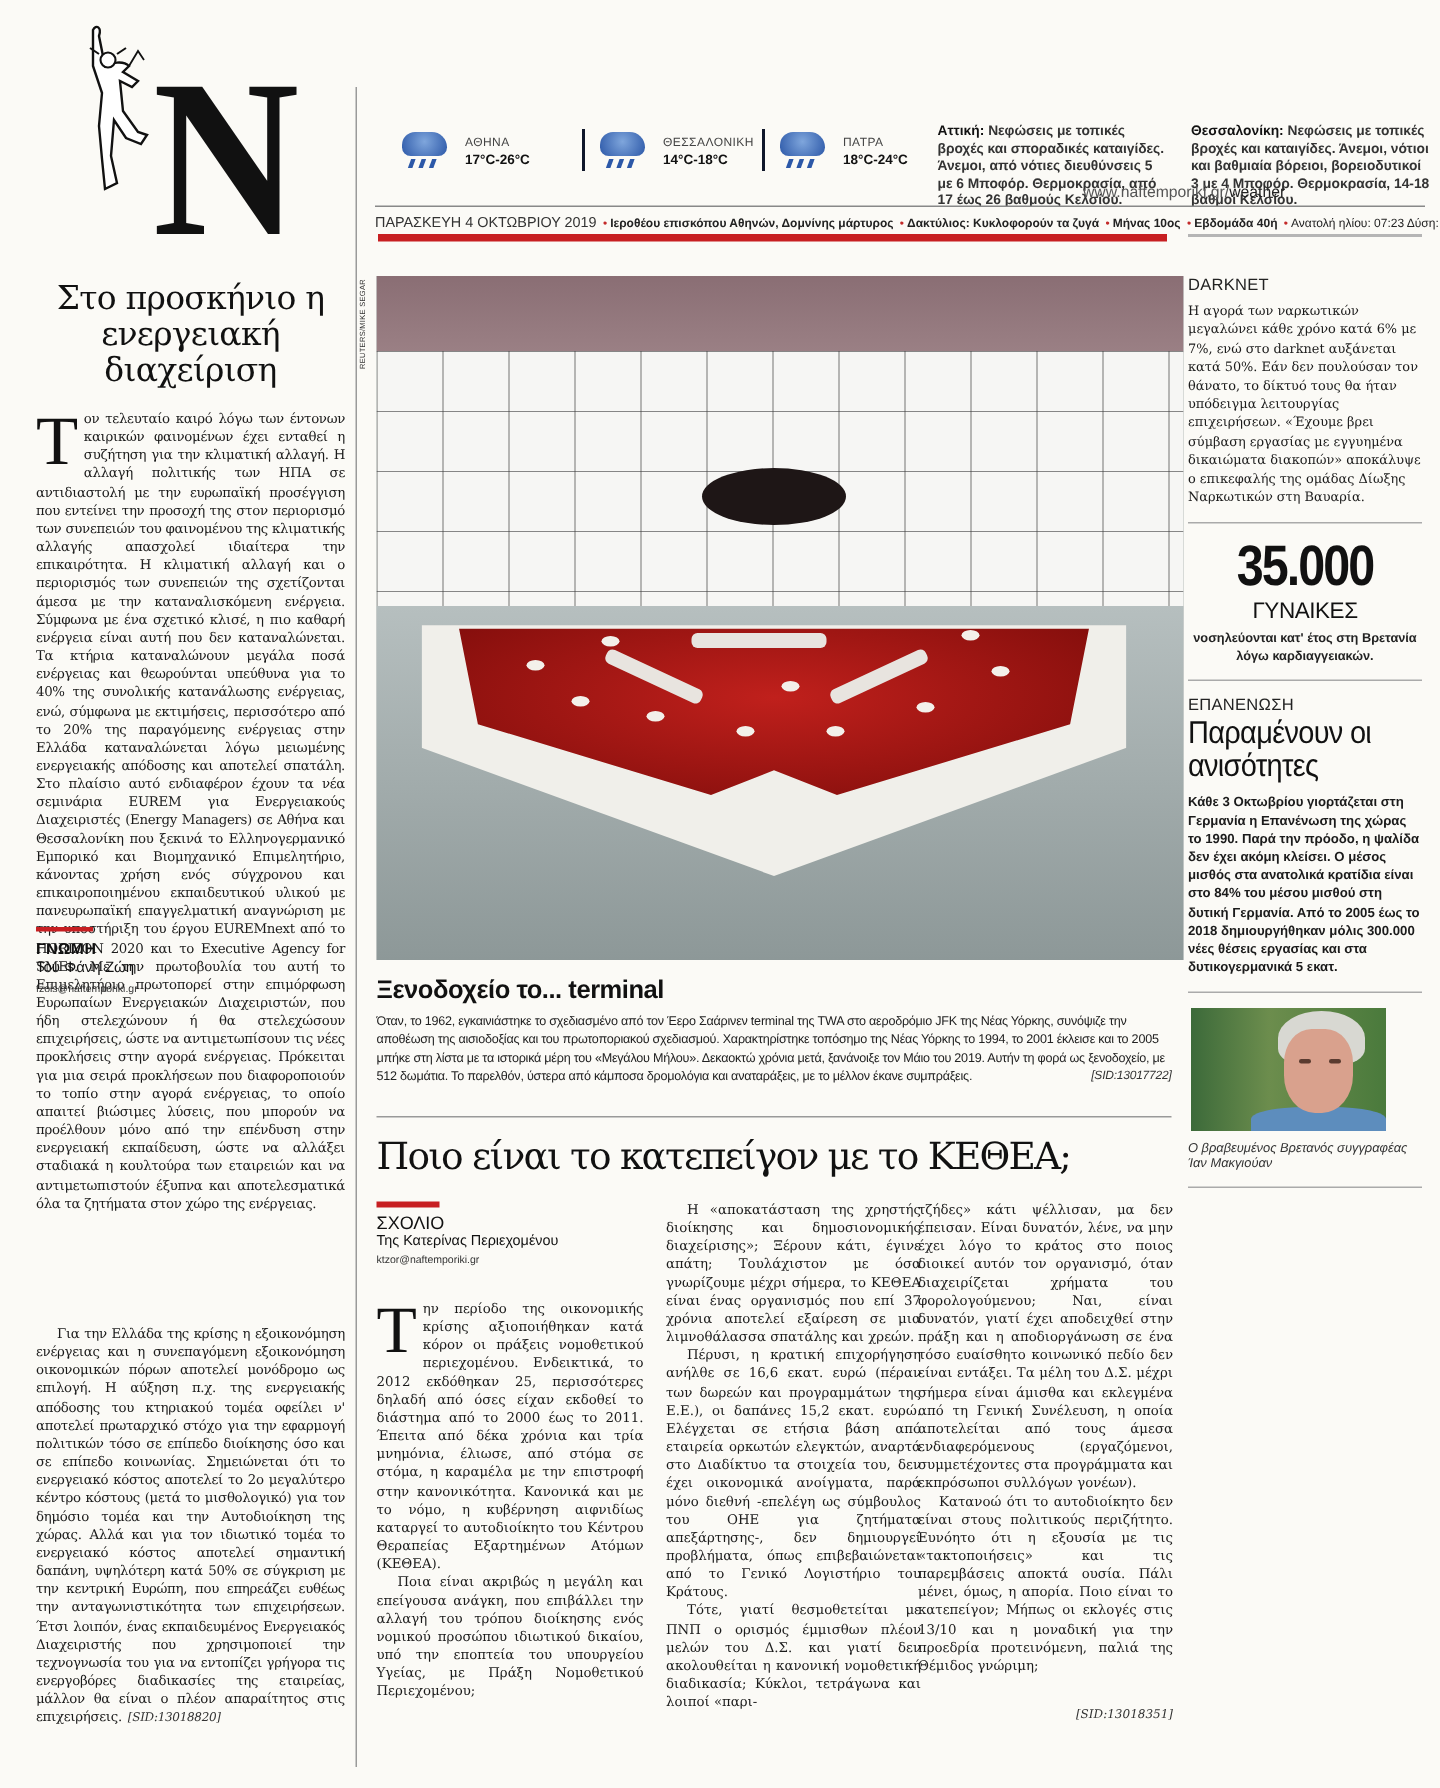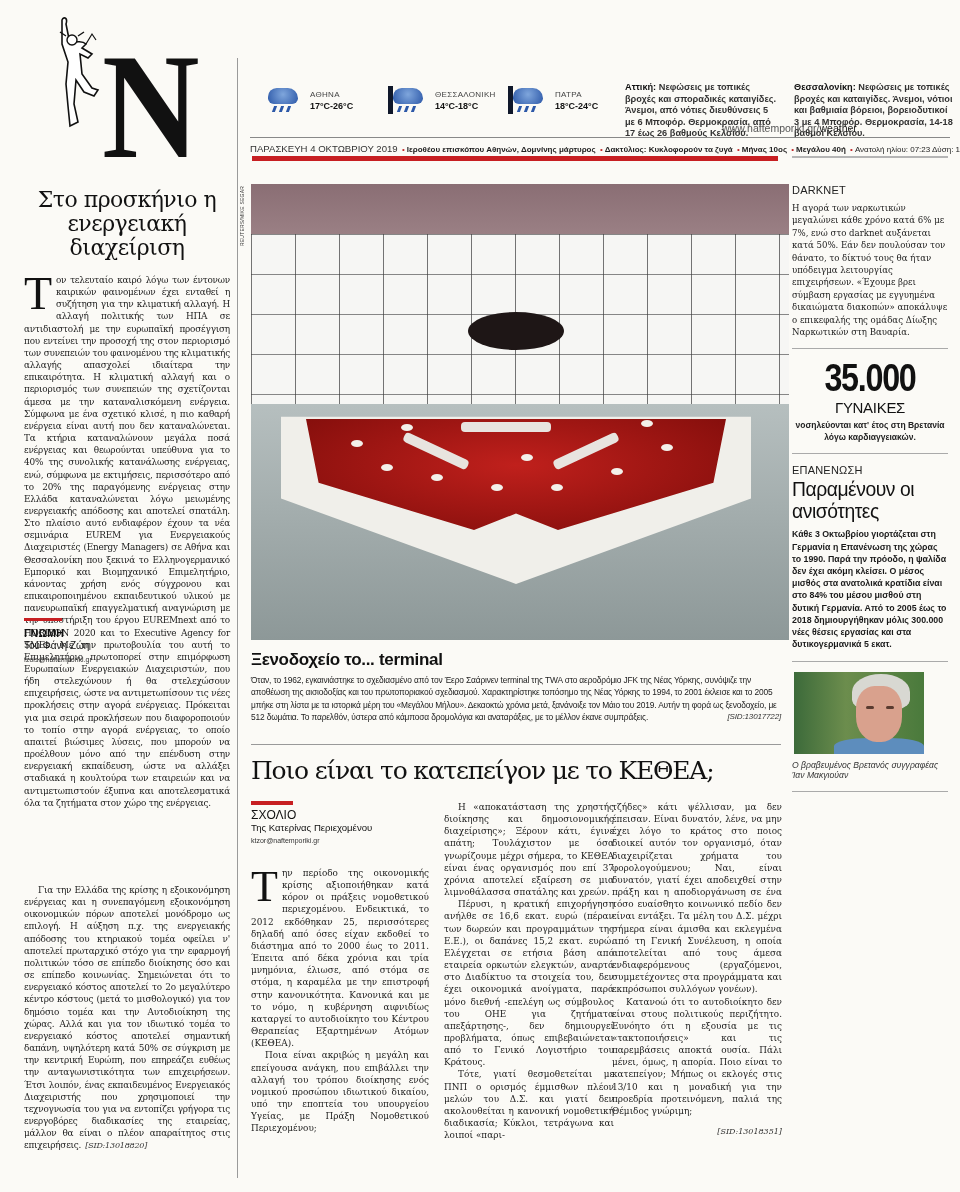--- a/index.html
+++ b/index.html
@@ -8,21 +8,21 @@
 
   
   #logo { position: absolute; left: 48px; top: 14px; width: 120px; height: 150px; }
   #logo .hermes { position: absolute; left: 4px; top: 0; width: 50px; height: 120px; }
   #logo .letter { position: absolute; left: 54px; top: 22px; font-family: "Liberation Serif", serif; font-weight: bold; font-size: 150px; line-height: 140px; color: #111; transform: scaleX(0.9); transform-origin: left; }
 
   #masthead-divider { position: absolute; left: 237px; top: 58px; width: 1px; height: 1120px; background: #9a9a9a; }
 
   #weather-strip { position: absolute; left: 268px; top: 80px; height: 40px; display: flex; align-items: center; }
   .city { display: flex; align-items: center; width: 118px; }
-  .city + .city { border-left: 5px solid #0f172a; margin-left: 2px; }
+  .city + .city { border-left: 2px solid #0f172a; padding-left: 10px; margin-left: 2px; }
   .cloud-icon { width: 30px; height: 28px; position: relative; margin-right: 12px; }
   .cloud-icon .c { position: absolute; left: 0; top: 2px; width: 30px; height: 16px; background: radial-gradient(circle at 50% 40%, #7fa6dc, #2c58a8); border-radius: 12px 14px 8px 8px; }
   .cloud-icon .r { position: absolute; top: 20px; width: 3px; height: 6px; background: #2c58a8; transform: skewX(-20deg); }
   .city-name { font-family: "Liberation Sans", sans-serif; font-size: 8px; color: #444; letter-spacing: 0.3px; }
   .city-temp { font-family: "Liberation Sans", sans-serif; font-size: 9px; font-weight: bold; color: #111; margin-top: 2px; }
 
   .forecast { position: absolute; top: 82px; font-family: "Liberation Sans", sans-serif; font-size: 9.2px; line-height: 11.6px; color: #333; font-weight: bold; }
   .forecast b { color: #111; }
   #forecast-attica { left: 625px; width: 152px; }
   #forecast-thess { left: 794px; width: 160px; }
@@ -166,21 +166,21 @@
 
 <div id="forecast-attica" class="forecast"><b>Αττική:</b> <span>Νεφώσεις με τοπικές βροχές και σποραδικές καταιγίδες. Άνεμοι, από νότιες διευθύνσεις 5 με 6 Μποφόρ. Θερμοκρασία, από 17 έως 26 βαθμούς Κελσίου.</span></div>
 <div id="forecast-thess" class="forecast"><b>Θεσσαλονίκη:</b> <span>Νεφώσεις με τοπικές βροχές και καταιγίδες. Άνεμοι, νότιοι και βαθμιαία βόρειοι, βορειοδυτικοί 3 με 4 Μποφόρ. Θερμοκρασία, 14-18 βαθμοί Κελσίου.</span></div>
 <div id="weather-url"><span>www.naftemporiki.gr/</span><b>weather</b></div>
 
 <div id="dateline">
   <span class="date">ΠΑΡΑΣΚΕΥΗ 4 ΟΚΤΩΒΡΙΟΥ 2019</span>
   <span class="dot">•</span><b>Ιεροθέου επισκόπου Αθηνών, Δομνίνης μάρτυρος</b>
   <span class="dot">•</span><b>Δακτύλιος: Κυκλοφορούν τα ζυγά</b>
   <span class="dot">•</span><b>Μήνας 10ος</b>
-  <span class="dot">•</span><b>Μεγάλου 40ή</b>
+  <span class="dot">•</span><b>Εβδομάδα 40ή</b>
   <span class="dot">•</span><span>Ανατολή ηλίου: 07:23 Δύση: 19:04</span>
 </div>
 <div id="red-rule"></div>
 <div id="red-rule2"></div>
 
 <div id="left-col">
   <h1>Στο προσκήνιο η ενεργειακή διαχείριση</h1>
   <div id="left-body" class="body-text tight">
     <p>
       <span class="dropcap">Τ</span>
@@ -239,21 +239,21 @@
   <p class="indent">Ποια είναι ακριβώς η μεγάλη και επείγουσα ανάγκη, που επιβάλλει την αλλαγή του τρόπου διοίκησης ενός νομικού προσώπου ιδιωτικού δικαίου, υπό την εποπτεία του υπουργείου Υγείας, με Πράξη Νομοθετικού Περιεχομένου;</p>
 </div>
 <div id="k-col2" class="k-col body-text">
   <p class="indent">Η «αποκατάσταση της χρηστής διοίκησης και δημοσιονομικής διαχείρισης»; Ξέρουν κάτι, έγινε απάτη; Τουλάχιστον με όσα γνωρίζουμε μέχρι σήμερα, το ΚΕΘΕΑ είναι ένας οργανισμός που επί 37 χρόνια αποτελεί εξαίρεση σε μια λιμνοθάλασσα σπατάλης και χρεών.</p>
   <p class="indent">Πέρυσι, η κρατική επιχορήγηση ανήλθε σε 16,6 εκατ. ευρώ (πέραν των δωρεών και προγραμμάτων της Ε.Ε.), οι δαπάνες 15,2 εκατ. ευρώ. Ελέγχεται σε ετήσια βάση από εταιρεία ορκωτών ελεγκτών, αναρτά στο Διαδίκτυο τα στοιχεία του, δεν έχει οικονομικά ανοίγματα, παρά μόνο διεθνή -επελέγη ως σύμβουλος του ΟΗΕ για ζητήματα απεξάρτησης-, δεν δημιουργεί προβλήματα, όπως επιβεβαιώνεται από το Γενικό Λογιστήριο του Κράτους.</p>
   <p class="indent">Τότε, γιατί θεσμοθετείται με ΠΝΠ ο ορισμός έμμισθων πλέον μελών του Δ.Σ. και γιατί δεν ακολουθείται η κανονική νομοθετική διαδικασία; Κύκλοι, τετράγωνα και λοιποί «παρι-</p>
 </div>
 <div id="k-col3" class="k-col body-text">
   <p>τζήδες» κάτι ψέλλισαν, μα δεν έπεισαν. Είναι δυνατόν, λένε, να μην έχει λόγο το κράτος στο ποιος διοικεί αυτόν τον οργανισμό, όταν διαχειρίζεται χρήματα του φορολογούμενου; Ναι, είναι δυνατόν, γιατί έχει αποδειχθεί στην πράξη και η αποδιοργάνωση σε ένα τόσο ευαίσθητο κοινωνικό πεδίο δεν είναι εντάξει. Τα μέλη του Δ.Σ. μέχρι σήμερα είναι άμισθα και εκλεγμένα από τη Γενική Συνέλευση, η οποία αποτελείται από τους άμεσα ενδιαφερόμενους (εργαζόμενοι, συμμετέχοντες στα προγράμματα και εκπρόσωποι συλλόγων γονέων).</p>
   <p class="indent">Κατανοώ ότι το αυτοδιοίκητο δεν είναι στους πολιτικούς περιζήτητο. Ευνόητο ότι η εξουσία με τις «τακτοποιήσεις» και τις παρεμβάσεις αποκτά ουσία. Πάλι μένει, όμως, η απορία. Ποιο είναι το κατεπείγον; Μήπως οι εκλογές στις 13/10 και η μοναδική για την προεδρία προτεινόμενη, παλιά της Θέμιδος γνώριμη;</p>
-  <p style="text-align:right;margin-top:8px;"><span class="sid">[SID:13018351]</span></p>
+  <p style="text-align:right;margin-top:20px;"><span class="sid">[SID:13018351]</span></p>
 </div>
 
 <div id="right-col">
   <section>
     <div class="kicker-sans">DARKNET</div>
     <div class="side-body">Η αγορά των ναρκωτικών μεγαλώνει κάθε χρόνο κατά 6% με 7%, ενώ στο darknet αυξάνεται κατά 50%. Εάν δεν πουλούσαν τον θάνατο, το δίκτυό τους θα ήταν υπόδειγμα λειτουργίας επιχειρήσεων. «Έχουμε βρει σύμβαση εργασίας με εγγυημένα δικαιώματα διακοπών» αποκάλυψε ο επικεφαλής της ομάδας Δίωξης Ναρκωτικών στη Βαυαρία.</div>
   </section>
   <div class="side-divider"></div>
   <section>
     <div class="stat-number">35.000</div>

